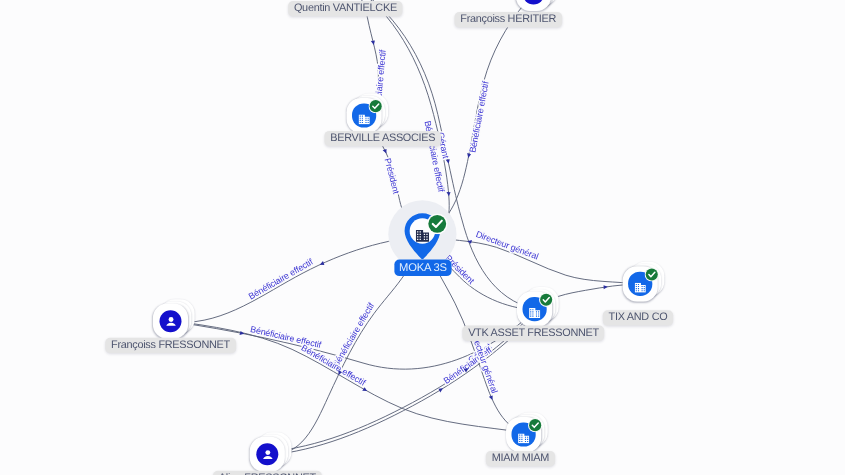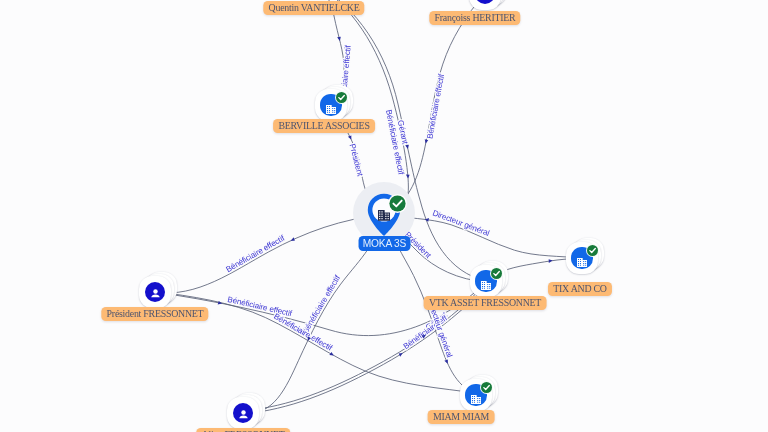--- a/index.html
+++ b/index.html
@@ -11,24 +11,24 @@
   .edge-path{fill:none;stroke:#5a6177;stroke-width:.85;}
   .edge-label{font-size:8.1px;fill:#3f38d4;font-family:"Liberation Sans",sans-serif;
               letter-spacing:-0.12px;paint-order:stroke;stroke:#fbfbfc;stroke-width:2.6px;
               stroke-linejoin:round;}
   .arrow{fill:#2b2fa0;}
 
   .node{position:absolute;left:0;top:0;}
   .disc{position:absolute;border-radius:50%;background:#fff;
         box-shadow:0 1px 2.5px rgba(20,25,60,.20);}
   .inner{position:absolute;border-radius:50%;}
-  .nlabel{position:absolute;background:#fdba74;border-radius:4.5px;color:#4e556f;
+  .nlabel{position:absolute;background:#e5e5e5;border-radius:4.5px;color:#4e556f;
           font-size:9.9px;letter-spacing:-0.25px;white-space:nowrap;padding:0 5.3px;height:13.8px;
           box-shadow:0 1px 2.5px rgba(20,25,60,.13);line-height:13.9px;
-          transform:translateX(-50%);font-family:Liberation Serif, serif;}
+          transform:translateX(-50%);}
   .pinlabel{position:absolute;background:#1268e8;color:#e2effd;border-radius:4.5px;
             font-size:10.2px;letter-spacing:-0.2px;white-space:nowrap;padding:0 4.8px;
             height:15px;line-height:15.4px;
             transform:translateX(-50%);font-weight:400;}
   .halo{position:absolute;border-radius:50%;background:#eceef3;}
 </style>
 </head>
 <body>
 
 <div id="stage">
@@ -101,36 +101,36 @@
       </div>
       <div class="node">
         <div class="disc" style="left: 476.2px; top: -26.36px; width: 31.2px; height: 31.2px; border-radius: 42%; box-shadow: rgba(30, 35, 70, 0.28) 0px 0.6px 1.6px;"></div>
         <div class="disc" style="left: 472.8px; top: -23.98px; width: 31.2px; height: 31.2px; border-radius: 42%; box-shadow: rgba(30, 35, 70, 0.28) 0px 0.6px 1.6px;"></div>
         <div class="disc" style="left: 469.4px; top: -21.6px; width: 31.2px; height: 31.2px; border-radius: 42%; box-shadow: rgba(30, 35, 70, 0.28) 0px 0.6px 1.6px;"></div>
         <div class="inner" style="left: 474.6px; top: -16.4px; width: 20.8px; height: 20.8px; background: rgb(20, 16, 204);"></div>
         <div style="position: absolute; left: 478.5px; top: -12.5px;"><svg width="13" height="13" viewBox="0 0 24 24">
         <circle cx="12" cy="8.2" r="4.1" fill="#fff"></circle>
         <path fill="#fff" d="M12 13.8c-4.3 0-7.3 2.4-7.9 5.1h15.8c-.6-2.7-3.6-5.1-7.9-5.1z"></path>
         </svg></div>
-        <div class="nlabel" style="left: 475px; top: 11px;">Françoiss HERITIER</div>
+        <div class="nlabel" style="left: 462px; top: 11px;">Françoiss HERITIER</div>
       </div>
       <div class="node">
         <div class="disc" style="left: 322.2px; top: 84.64px; width: 31.2px; height: 31.2px; border-radius: 42%; box-shadow: rgba(30, 35, 70, 0.28) 0px 0.6px 1.6px;"></div>
         <div class="disc" style="left: 318.8px; top: 87.02px; width: 31.2px; height: 31.2px; border-radius: 42%; box-shadow: rgba(30, 35, 70, 0.28) 0px 0.6px 1.6px;"></div>
         <div class="disc" style="left: 315.4px; top: 89.4px; width: 31.2px; height: 31.2px; border-radius: 42%; box-shadow: rgba(30, 35, 70, 0.28) 0px 0.6px 1.6px;"></div>
         <div class="inner" style="left: 320.4px; top: 94.4px; width: 21.2px; height: 21.2px; background: rgb(18, 104, 232);"></div>
         <div style="position: absolute; left: 325.7px; top: 100.4px;"><svg width="10.6" height="9.2" viewBox="0 0 22 19">
   <path fill="#ffffff" fill-rule="evenodd" d="M0 0 h11.8 v4.2 h10.2 v14.8 h-22 z M2 2.2 h2.1 v2.1 h-2.1 z M6.1 2.2 h2.1 v2.1 h-2.1 z M2 6.2 h2.1 v2.1 h-2.1 z M6.1 6.2 h2.1 v2.1 h-2.1 z M2 10.2 h2.1 v2.1 h-2.1 z M6.1 10.2 h2.1 v2.1 h-2.1 z M2 14.2 h2.1 v2.1 h-2.1 z M6.1 14.2 h2.1 v2.1 h-2.1 z M12.9 6.2 h2.1 v2.1 h-2.1 z M17 6.2 h2.1 v2.1 h-2.1 z M12.9 10.2 h2.1 v2.1 h-2.1 z M17 10.2 h2.1 v2.1 h-2.1 z M12.9 14.2 h2.1 v2.1 h-2.1 z M17 14.2 h2.1 v2.1 h-2.1 z"></path>
   </svg></div>
         <div style="position: absolute; left: 334.5px; top: 89.5px;"><svg width="13" height="13" viewBox="0 0 13 13">
         <circle cx="6.5" cy="6.5" r="6.5" fill="#f4faf6"></circle>
         <circle cx="6.5" cy="6.5" r="5.5" fill="#177a3a"></circle>
         <path d="M3.9 6.6 L5.7 8.5 L9.3 4.5" stroke="#fff" stroke-width="1.35" fill="none" stroke-linecap="round" stroke-linejoin="round"></path>
         </svg></div>
-        <div class="nlabel" style="left: 324px; top: 119px;">BERVILLE ASSOCIES</div>
+        <div class="nlabel" style="left: 348px; top: 119px;">BERVILLE ASSOCIES</div>
       </div>
       <div class="node">
         <div class="disc" style="left: 573.2px; top: 237.64px; width: 31.2px; height: 31.2px; border-radius: 42%; box-shadow: rgba(30, 35, 70, 0.28) 0px 0.6px 1.6px;"></div>
         <div class="disc" style="left: 569.8px; top: 240.02px; width: 31.2px; height: 31.2px; border-radius: 42%; box-shadow: rgba(30, 35, 70, 0.28) 0px 0.6px 1.6px;"></div>
         <div class="disc" style="left: 566.4px; top: 242.4px; width: 31.2px; height: 31.2px; border-radius: 42%; box-shadow: rgba(30, 35, 70, 0.28) 0px 0.6px 1.6px;"></div>
         <div class="inner" style="left: 571.4px; top: 247.4px; width: 21.2px; height: 21.2px; background: rgb(18, 104, 232);"></div>
         <div style="position: absolute; left: 576.7px; top: 253.4px;"><svg width="10.6" height="9.2" viewBox="0 0 22 19">
   <path fill="#ffffff" fill-rule="evenodd" d="M0 0 h11.8 v4.2 h10.2 v14.8 h-22 z M2 2.2 h2.1 v2.1 h-2.1 z M6.1 2.2 h2.1 v2.1 h-2.1 z M2 6.2 h2.1 v2.1 h-2.1 z M6.1 6.2 h2.1 v2.1 h-2.1 z M2 10.2 h2.1 v2.1 h-2.1 z M6.1 10.2 h2.1 v2.1 h-2.1 z M2 14.2 h2.1 v2.1 h-2.1 z M6.1 14.2 h2.1 v2.1 h-2.1 z M12.9 6.2 h2.1 v2.1 h-2.1 z M17 6.2 h2.1 v2.1 h-2.1 z M12.9 10.2 h2.1 v2.1 h-2.1 z M17 10.2 h2.1 v2.1 h-2.1 z M12.9 14.2 h2.1 v2.1 h-2.1 z M17 14.2 h2.1 v2.1 h-2.1 z"></path>
   </svg></div>
         <div style="position: absolute; left: 585.5px; top: 242.5px;"><svg width="13" height="13" viewBox="0 0 13 13">
@@ -161,32 +161,32 @@
         <div class="disc" style="left: 460.4px; top: 379.4px; width: 31.2px; height: 31.2px; border-radius: 42%; box-shadow: rgba(30, 35, 70, 0.28) 0px 0.6px 1.6px;"></div>
         <div class="inner" style="left: 465.4px; top: 384.4px; width: 21.2px; height: 21.2px; background: rgb(18, 104, 232);"></div>
         <div style="position: absolute; left: 470.7px; top: 390.4px;"><svg width="10.6" height="9.2" viewBox="0 0 22 19">
   <path fill="#ffffff" fill-rule="evenodd" d="M0 0 h11.8 v4.2 h10.2 v14.8 h-22 z M2 2.2 h2.1 v2.1 h-2.1 z M6.1 2.2 h2.1 v2.1 h-2.1 z M2 6.2 h2.1 v2.1 h-2.1 z M6.1 6.2 h2.1 v2.1 h-2.1 z M2 10.2 h2.1 v2.1 h-2.1 z M6.1 10.2 h2.1 v2.1 h-2.1 z M2 14.2 h2.1 v2.1 h-2.1 z M6.1 14.2 h2.1 v2.1 h-2.1 z M12.9 6.2 h2.1 v2.1 h-2.1 z M17 6.2 h2.1 v2.1 h-2.1 z M12.9 10.2 h2.1 v2.1 h-2.1 z M17 10.2 h2.1 v2.1 h-2.1 z M12.9 14.2 h2.1 v2.1 h-2.1 z M17 14.2 h2.1 v2.1 h-2.1 z"></path>
   </svg></div>
         <div style="position: absolute; left: 479.5px; top: 379.5px;"><svg width="13" height="13" viewBox="0 0 13 13">
         <circle cx="6.5" cy="6.5" r="6.5" fill="#f4faf6"></circle>
         <circle cx="6.5" cy="6.5" r="5.5" fill="#177a3a"></circle>
         <path d="M3.9 6.6 L5.7 8.5 L9.3 4.5" stroke="#fff" stroke-width="1.35" fill="none" stroke-linecap="round" stroke-linejoin="round"></path>
         </svg></div>
-        <div class="nlabel" style="left: 461px; top: 410px;">MIAM MIAM</div>
+        <div class="nlabel" style="left: 473px; top: 410px;">MIAM MIAM</div>
       </div>
       <div class="node">
         <div class="disc" style="left: 146.2px; top: 271.64px; width: 31.2px; height: 31.2px; border-radius: 42%; box-shadow: rgba(30, 35, 70, 0.28) 0px 0.6px 1.6px;"></div>
         <div class="disc" style="left: 142.8px; top: 274.02px; width: 31.2px; height: 31.2px; border-radius: 42%; box-shadow: rgba(30, 35, 70, 0.28) 0px 0.6px 1.6px;"></div>
         <div class="disc" style="left: 139.4px; top: 276.4px; width: 31.2px; height: 31.2px; border-radius: 42%; box-shadow: rgba(30, 35, 70, 0.28) 0px 0.6px 1.6px;"></div>
         <div class="inner" style="left: 144.6px; top: 281.6px; width: 20.8px; height: 20.8px; background: rgb(20, 16, 204);"></div>
         <div style="position: absolute; left: 148.5px; top: 285.5px;"><svg width="13" height="13" viewBox="0 0 24 24">
         <circle cx="12" cy="8.2" r="4.1" fill="#fff"></circle>
         <path fill="#fff" d="M12 13.8c-4.3 0-7.3 2.4-7.9 5.1h15.8c-.6-2.7-3.6-5.1-7.9-5.1z"></path>
         </svg></div>
-        <div class="nlabel" style="left: 155px; top: 307px;">Président FRESSONNET</div>
+        <div class="nlabel" style="left: 155px; top: 307px;">Françoiss FRESSONNET</div>
       </div>
       <div class="node">
         <div class="disc" style="left: 234.2px; top: 392.64px; width: 31.2px; height: 31.2px; border-radius: 42%; box-shadow: rgba(30, 35, 70, 0.28) 0px 0.6px 1.6px;"></div>
         <div class="disc" style="left: 230.8px; top: 395.02px; width: 31.2px; height: 31.2px; border-radius: 42%; box-shadow: rgba(30, 35, 70, 0.28) 0px 0.6px 1.6px;"></div>
         <div class="disc" style="left: 227.4px; top: 397.4px; width: 31.2px; height: 31.2px; border-radius: 42%; box-shadow: rgba(30, 35, 70, 0.28) 0px 0.6px 1.6px;"></div>
         <div class="inner" style="left: 232.6px; top: 402.6px; width: 20.8px; height: 20.8px; background: rgb(20, 16, 204);"></div>
         <div style="position: absolute; left: 236.5px; top: 406.5px;"><svg width="13" height="13" viewBox="0 0 24 24">
         <circle cx="12" cy="8.2" r="4.1" fill="#fff"></circle>
         <path fill="#fff" d="M12 13.8c-4.3 0-7.3 2.4-7.9 5.1h15.8c-.6-2.7-3.6-5.1-7.9-5.1z"></path>
         </svg></div>

